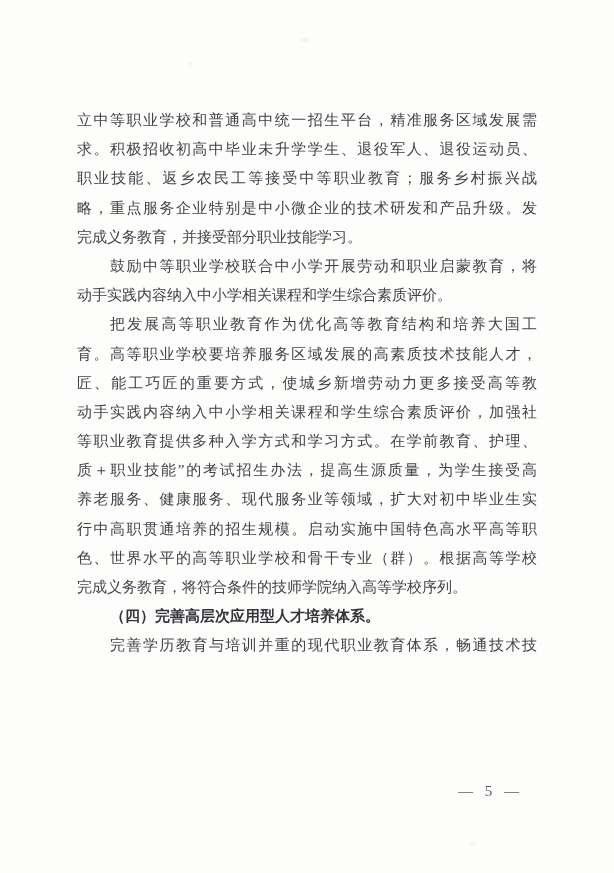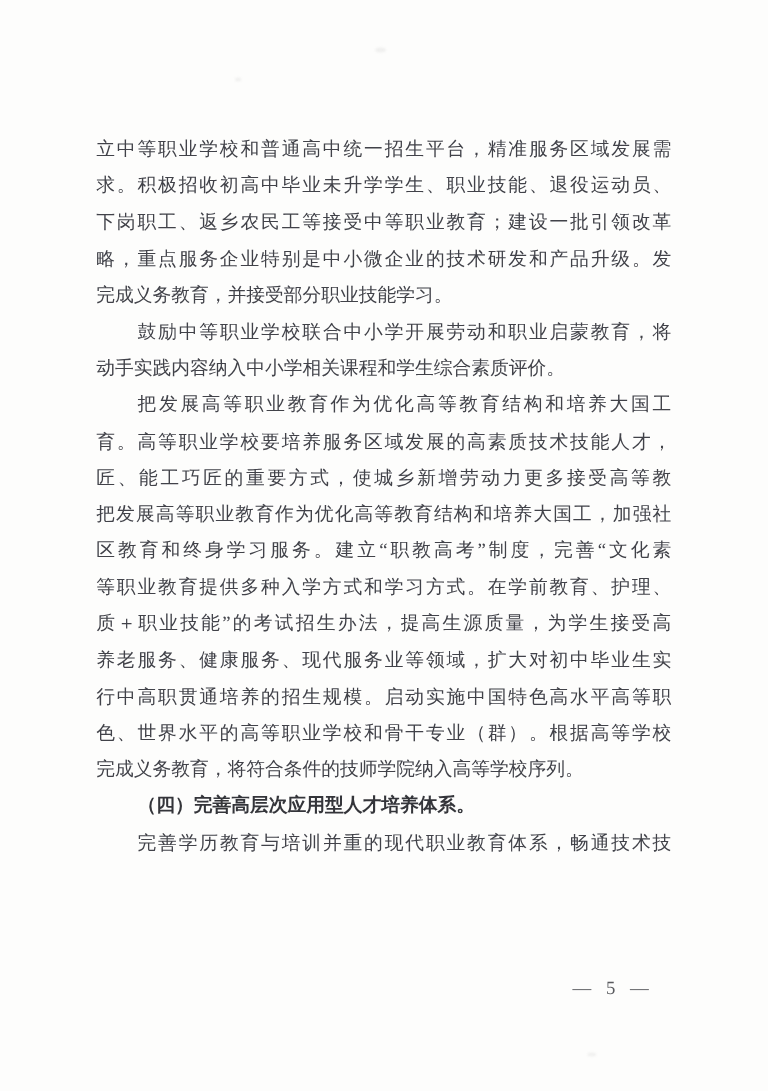--- a/index.html
+++ b/index.html
@@ -71,31 +71,30 @@
 </head>
 <body>
 
 <div class="page">
   <div class="speck s1"></div>
   <div class="speck s2"></div>
   <div class="speck s3"></div>
 
   <div class="text-block" id="text-block">
       <div class="line fill">立中等职业学校和普通高中统一招生平台，精准服务区域发展需</div>
-      <div class="line fill">求。积极招收初高中毕业未升学学生、职业技能、退役运动员、</div>
-      <div class="line fill">下岗职工、返乡农民工等接受中等职业教育；建设一批引领改革</div>
+      <div class="line fill">求。积极招收初高中毕业未升学学生、退役军人、退役运动员、</div>
+      <div class="line fill">职业技能、返乡农民工等接受中等职业教育；服务乡村振兴战</div>
       <div class="line fill">略，重点服务企业特别是中小微企业的技术研发和产品升级。发</div>
       <div class="line">完成义务教育，并接受部分职业技能学习。</div>
       <div class="line fill indent">鼓励中等职业学校联合中小学开展劳动和职业启蒙教育，将</div>
       <div class="line">动手实践内容纳入中小学相关课程和学生综合素质评价。</div>
       <div class="line fill indent">把发展高等职业教育作为优化高等教育结构和培养大国工</div>
       <div class="line fill">育。高等职业学校要培养服务区域发展的高素质技术技能人才，</div>
       <div class="line fill">匠、能工巧匠的重要方式，使城乡新增劳动力更多接受高等教</div>
-      <div class="line fill">把发展高等职业教育作为优化高等教育结构和培养大国工，加强社</div>
-      <div class="line fill">区教育和终身学习服务。建立“职教高考”制度，完善“文化素</div>
+      <div class="line fill">动手实践内容纳入中小学相关课程和学生综合素质评价，加强社</div>
       <div class="line fill">等职业教育提供多种入学方式和学习方式。在学前教育、护理、</div>
       <div class="line fill">质＋职业技能”的考试招生办法，提高生源质量，为学生接受高</div>
       <div class="line fill">养老服务、健康服务、现代服务业等领域，扩大对初中毕业生实</div>
       <div class="line fill">行中高职贯通培养的招生规模。启动实施中国特色高水平高等职</div>
       <div class="line fill">色、世界水平的高等职业学校和骨干专业（群）。根据高等学校</div>
       <div class="line">完成义务教育，将符合条件的技师学院纳入高等学校序列。</div>
       <div class="line indent heading">（四）完善高层次应用型人才培养体系。</div>
       <div class="line fill indent">完善学历教育与培训并重的现代职业教育体系，畅通技术技</div>
     </div>
 

